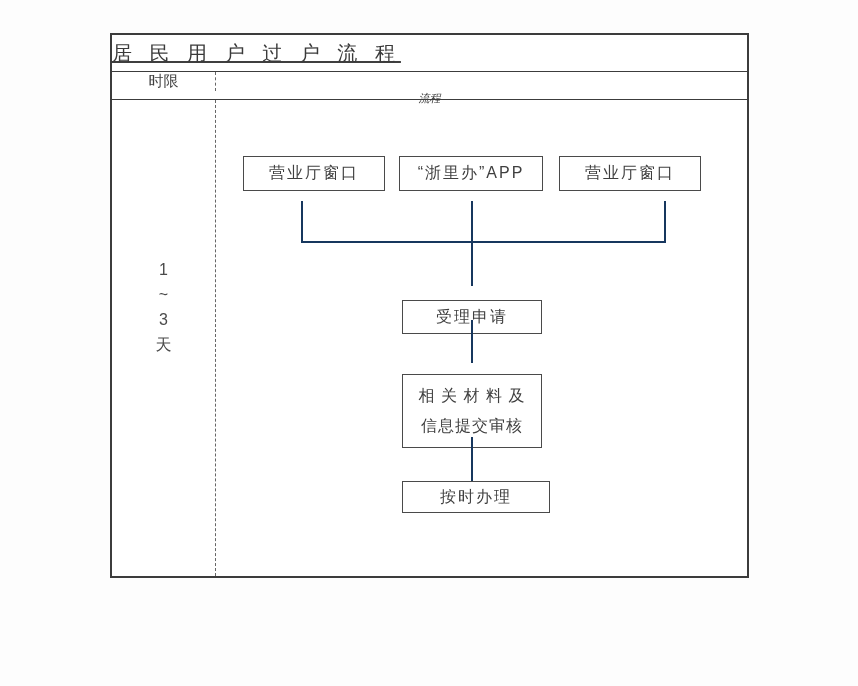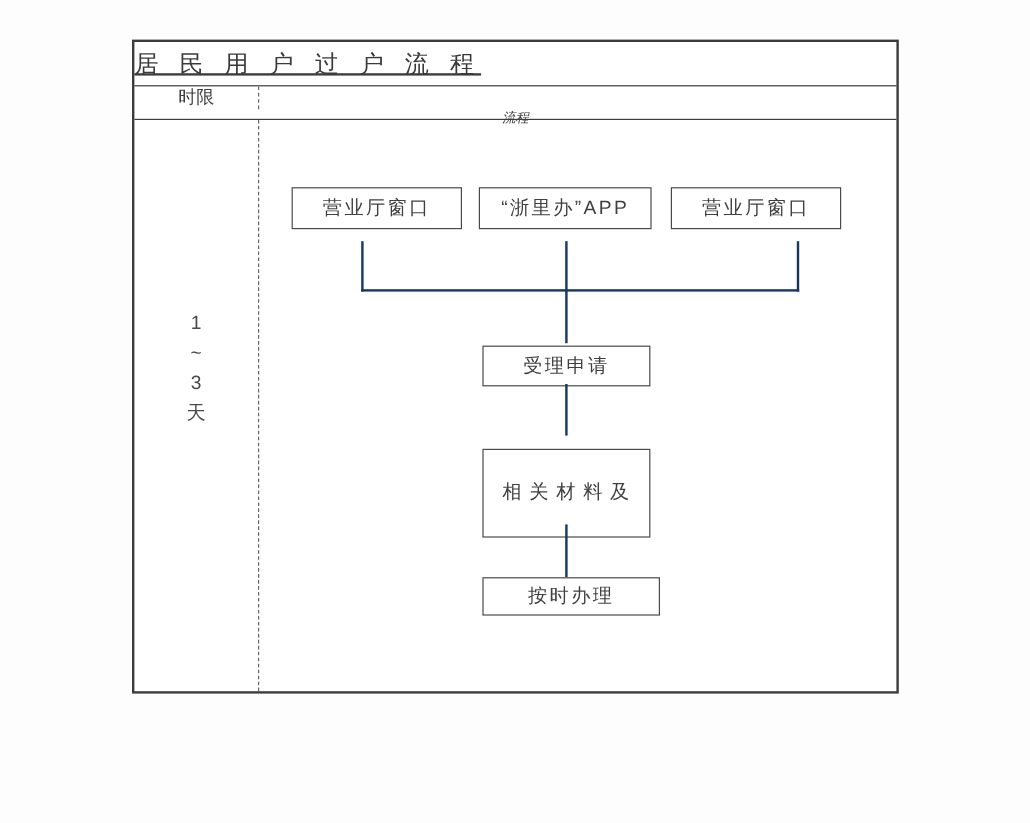--- a/index.html
+++ b/index.html
@@ -97,21 +97,21 @@
     text-align: center;
   }
   .fbox.two-line {
     flex-direction: column;
     line-height: 30px;
     letter-spacing: 1px;
   }
   .box-channel-1 { left: 27px;  top: 56px; width: 142px; height: 35px; }
   .box-channel-2 { left: 183px; top: 56px; width: 144px; height: 35px; }
   .box-channel-3 { left: 343px; top: 56px; width: 142px; height: 35px; }
-  .box-accept    { left: 186px; top: 188px; width: 140px; height: 34px; }
+  .box-accept    { left: 186px; top: 200px; width: 140px; height: 34px; }
   .box-review    { left: 186px; top: 263px; width: 140px; height: 74px; margin-top: 11px; }
   .box-handle    { left: 186px; top: 381px; width: 148px; height: 32px; }
 
   .vline, .hline {
     position: absolute;
     background: #17375e;
   }
   .vline { width: 2px; }
   .hline { height: 2px; }
   .stub-1 { left: 85px;  top: 101px; height: 42px; }
@@ -169,20 +169,21 @@
         <div class="hline rail"></div>
 
         <div class="fbox box-accept">
           <span>受理申请</span>
         </div>
 
         <div class="vline conn-accept-review"></div>
 
         <div class="fbox box-review two-line">
           <div>相 关 材 料 及</div>
+          <div>信息提交审核</div>
         </div>
 
         <div class="vline conn-review-handle"></div>
 
         <div class="fbox box-handle">
           <span>按时办理</span>
         </div>
 
       </div>
     </div>

